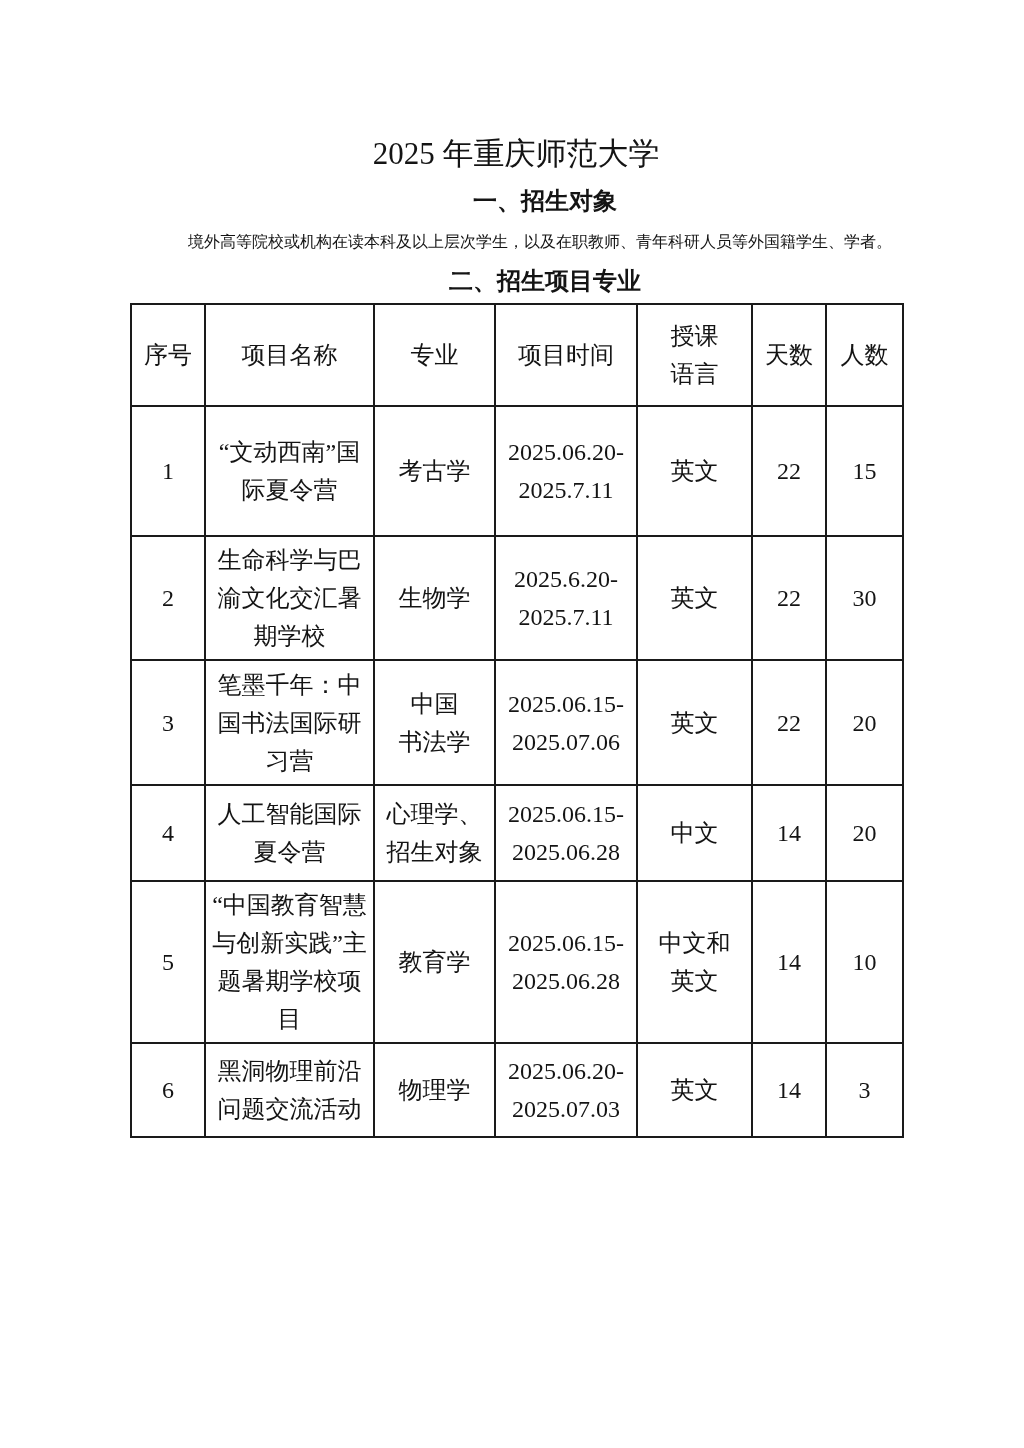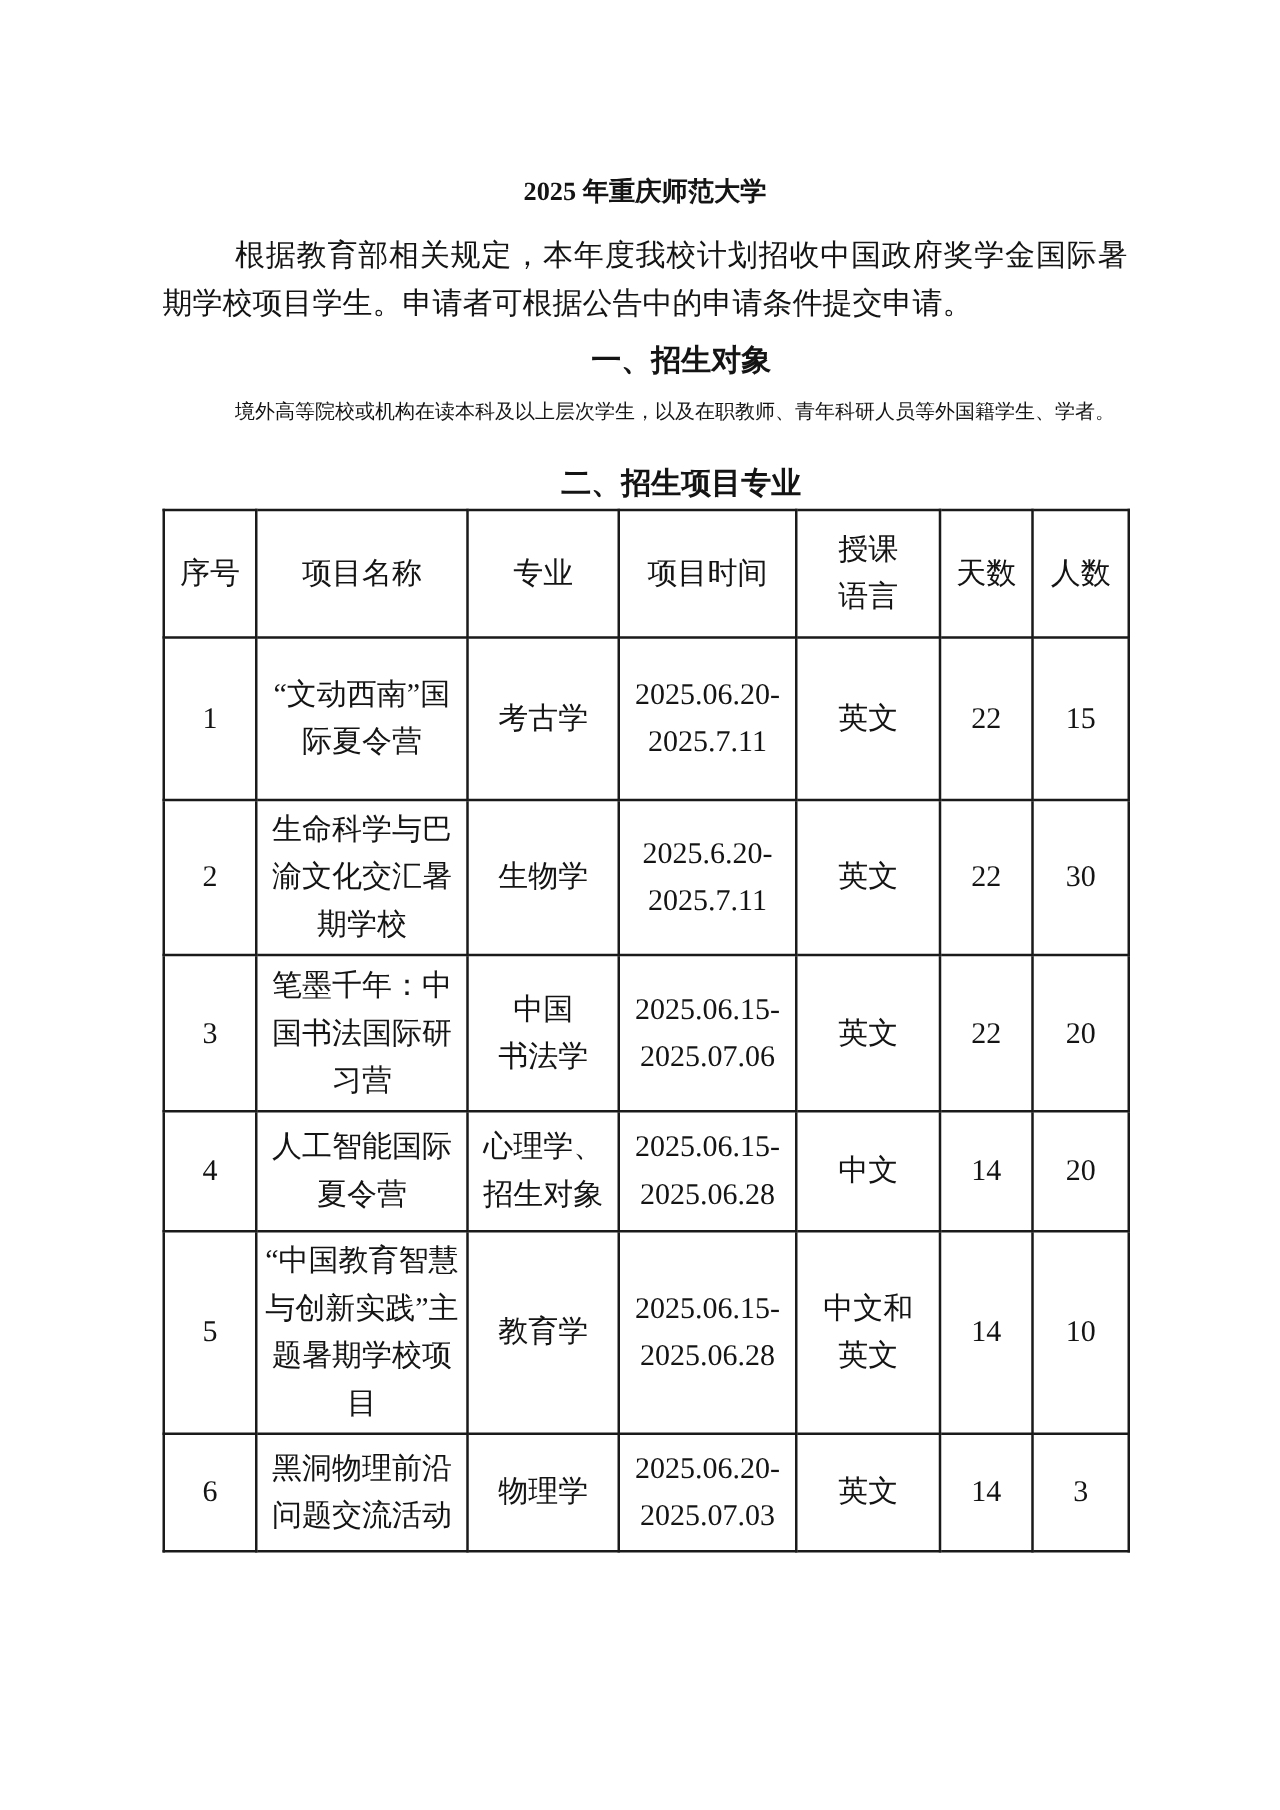--- a/index.html
+++ b/index.html
@@ -10,41 +10,41 @@
     font-family: "Liberation Serif", "DejaVu Serif", serif;
   }
   .page {
     box-sizing: border-box;
     width: 1024px; height: 1448px;
     padding: 133px 122px 0 130px;
     overflow: hidden;
   }
   .title-line {
     text-align: center;
-    font-weight: bold;
-    font-size: 21px;
+    font-weight: normal;
+    font-size: 31px;
     line-height: 41px;
     white-space: pre-wrap;
   }
   .intro {
     margin: 12px 0 0 0;
     font-size: 24px;
     line-height: 38px;
     text-align: justify;
     text-indent: 58px;
   }
   .sec-heading {
     margin: 13px 0 0 0;
     padding-left: 58px;
     font-size: 24px;
     font-weight: bold;
     line-height: 28px;
     text-align: center;
   }
-  .sec-heading.second { margin-top: 24px; }
+  .sec-heading.second { margin-top: 8px; font-family: Liberation Mono, monospace; }
   .para {
     margin: 8px 0 0 0;
     font-size: 16px;
     line-height: 38px;
     text-align: justify;
     text-indent: 58px;
   }
   table.programs {
     margin-top: 6px;
     border-collapse: collapse;
@@ -96,21 +96,20 @@
     padding-bottom: 12px;
   }
 </style>
 </head>
 <body>
 
 <div class="page">
 
   <div class="title-line">2025 年重庆师范大学</div>
 
-  <p class="intro">根据教育部相关规定，本年度我校计划招收中国政府奖学金国际暑期学校项目学生。申请者可根据公告中的申请条件提交申请。</p>
 
   <div class="sec-heading">一、招生对象</div>
   <p class="para">境外高等院校或机构在读本科及以上层次学生，以及在职教师、青年科研人员等外国籍学生、学者。</p>
 
   <div class="sec-heading second">二、招生项目专业</div>
 
   <table class="programs">
     <colgroup>
       <col class="c-no">
         <col class="c-name">

